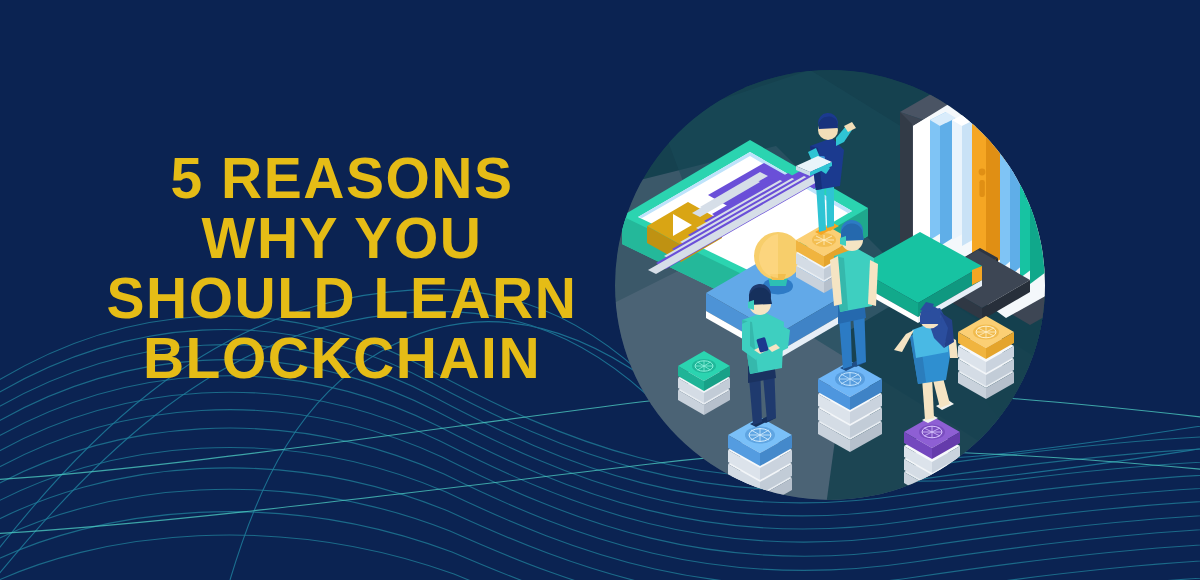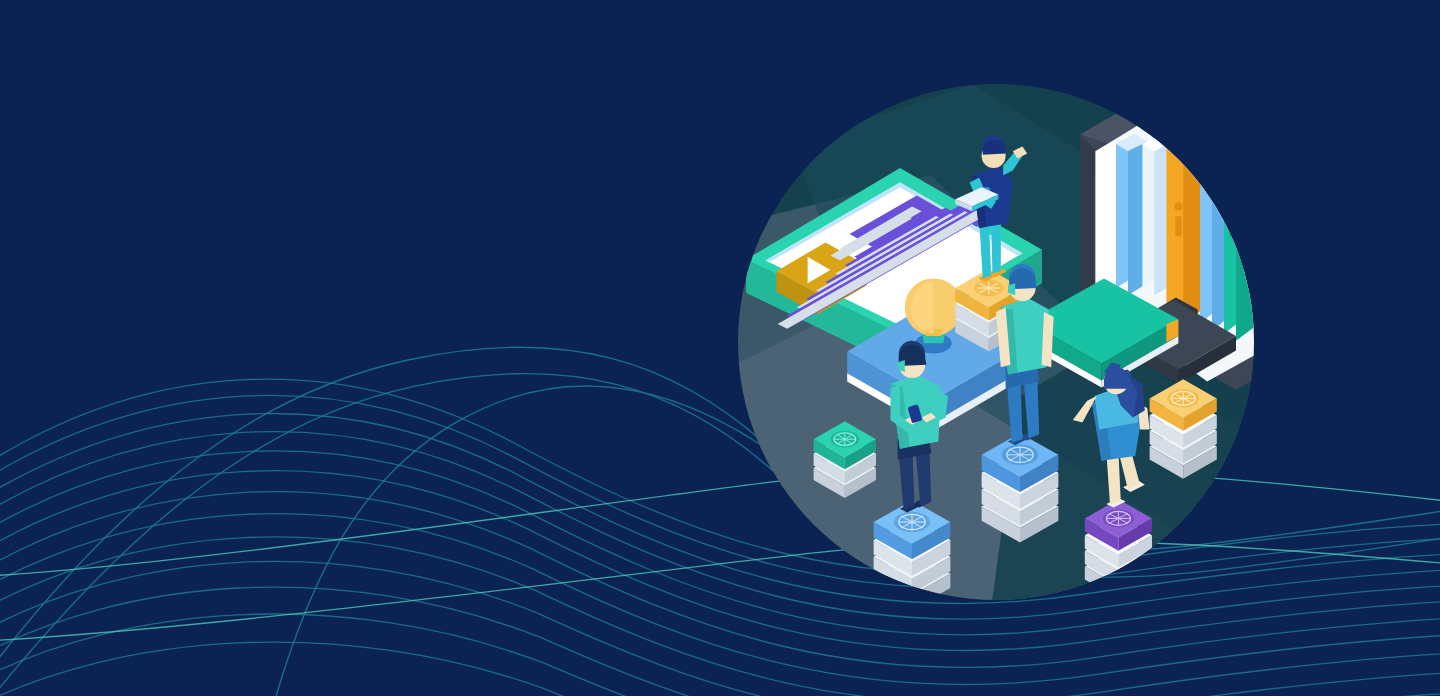--- a/index.html
+++ b/index.html
@@ -69,20 +69,24 @@
       <path d="M-10,585 C95,455 205,352 345,322 C475,294 566,322 646,394 C726,466 846,492 996,477 C1096,466 1166,454 1218,446"></path>
       <path d="M230,580 C260,480 300,398 380,352 C470,300 560,318 648,380"></path>
     </g>
 
     <g fill="none" stroke="#4FD1C5" stroke-width="1.1" opacity="0.75">
       <path d="M-10,480 C160,470 420,430 640,402 C820,380 980,392 1210,418"></path>
       <path d="M-10,534 C170,524 430,490 650,464 C830,442 990,450 1210,470"></path>
     </g>
   </svg>
 
+  <h1 class="headline">5 REASONS
+WHY YOU
+SHOULD LEARN
+BLOCKCHAIN</h1>
 
   <div class="illo">
   <svg viewBox="0 0 480 430" xmlns="http://www.w3.org/2000/svg">
     <defs>
       <clipPath id="circleClip">
             <circle cx="230" cy="205" r="215"></circle>
           </clipPath>
     </defs>
 
     <g clip-path="url(#circleClip)">

